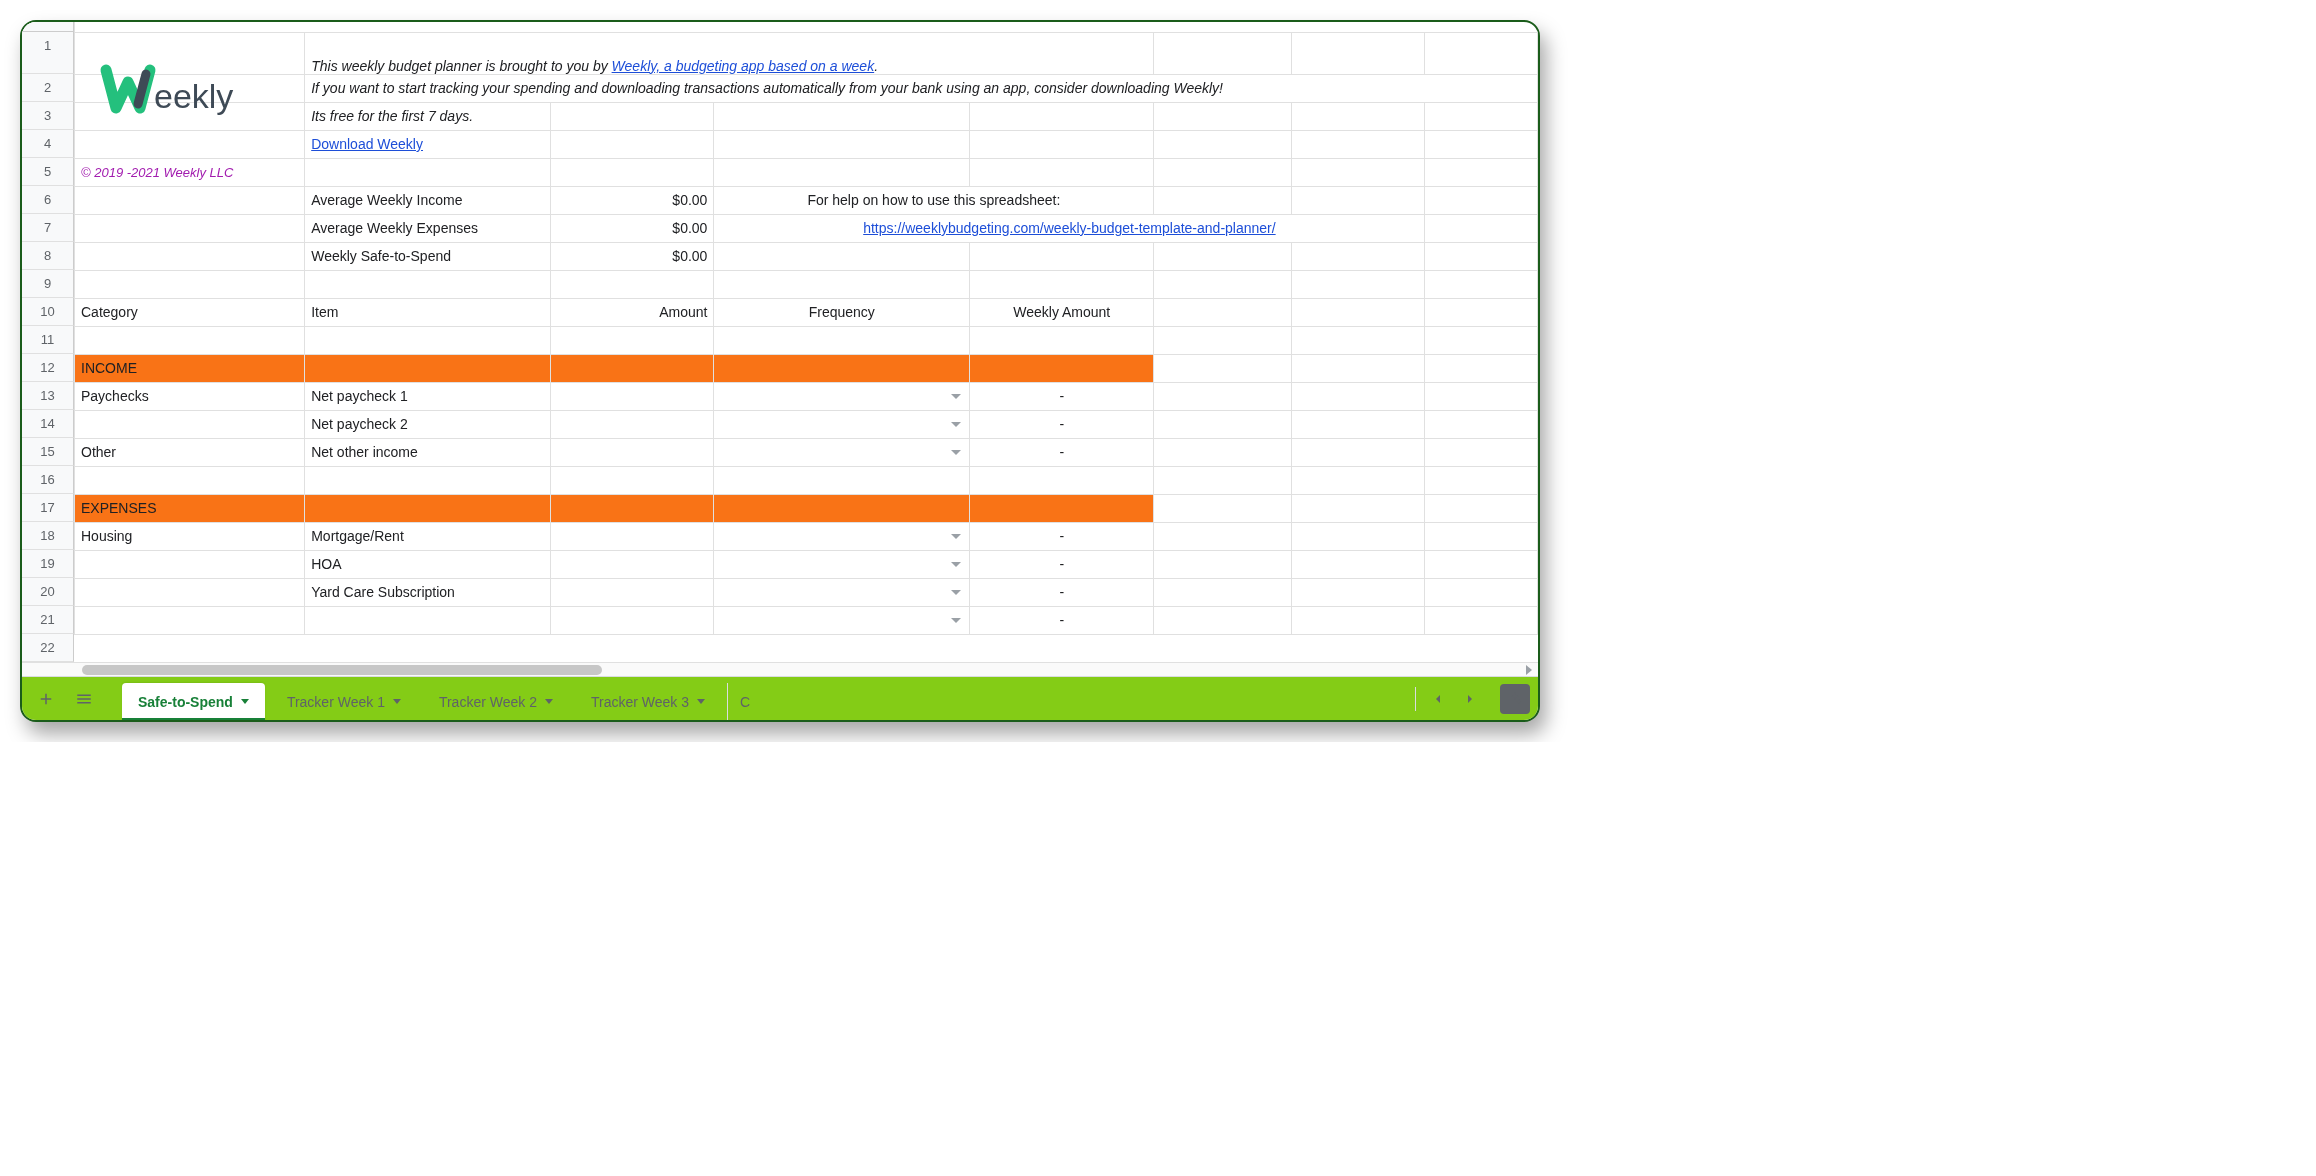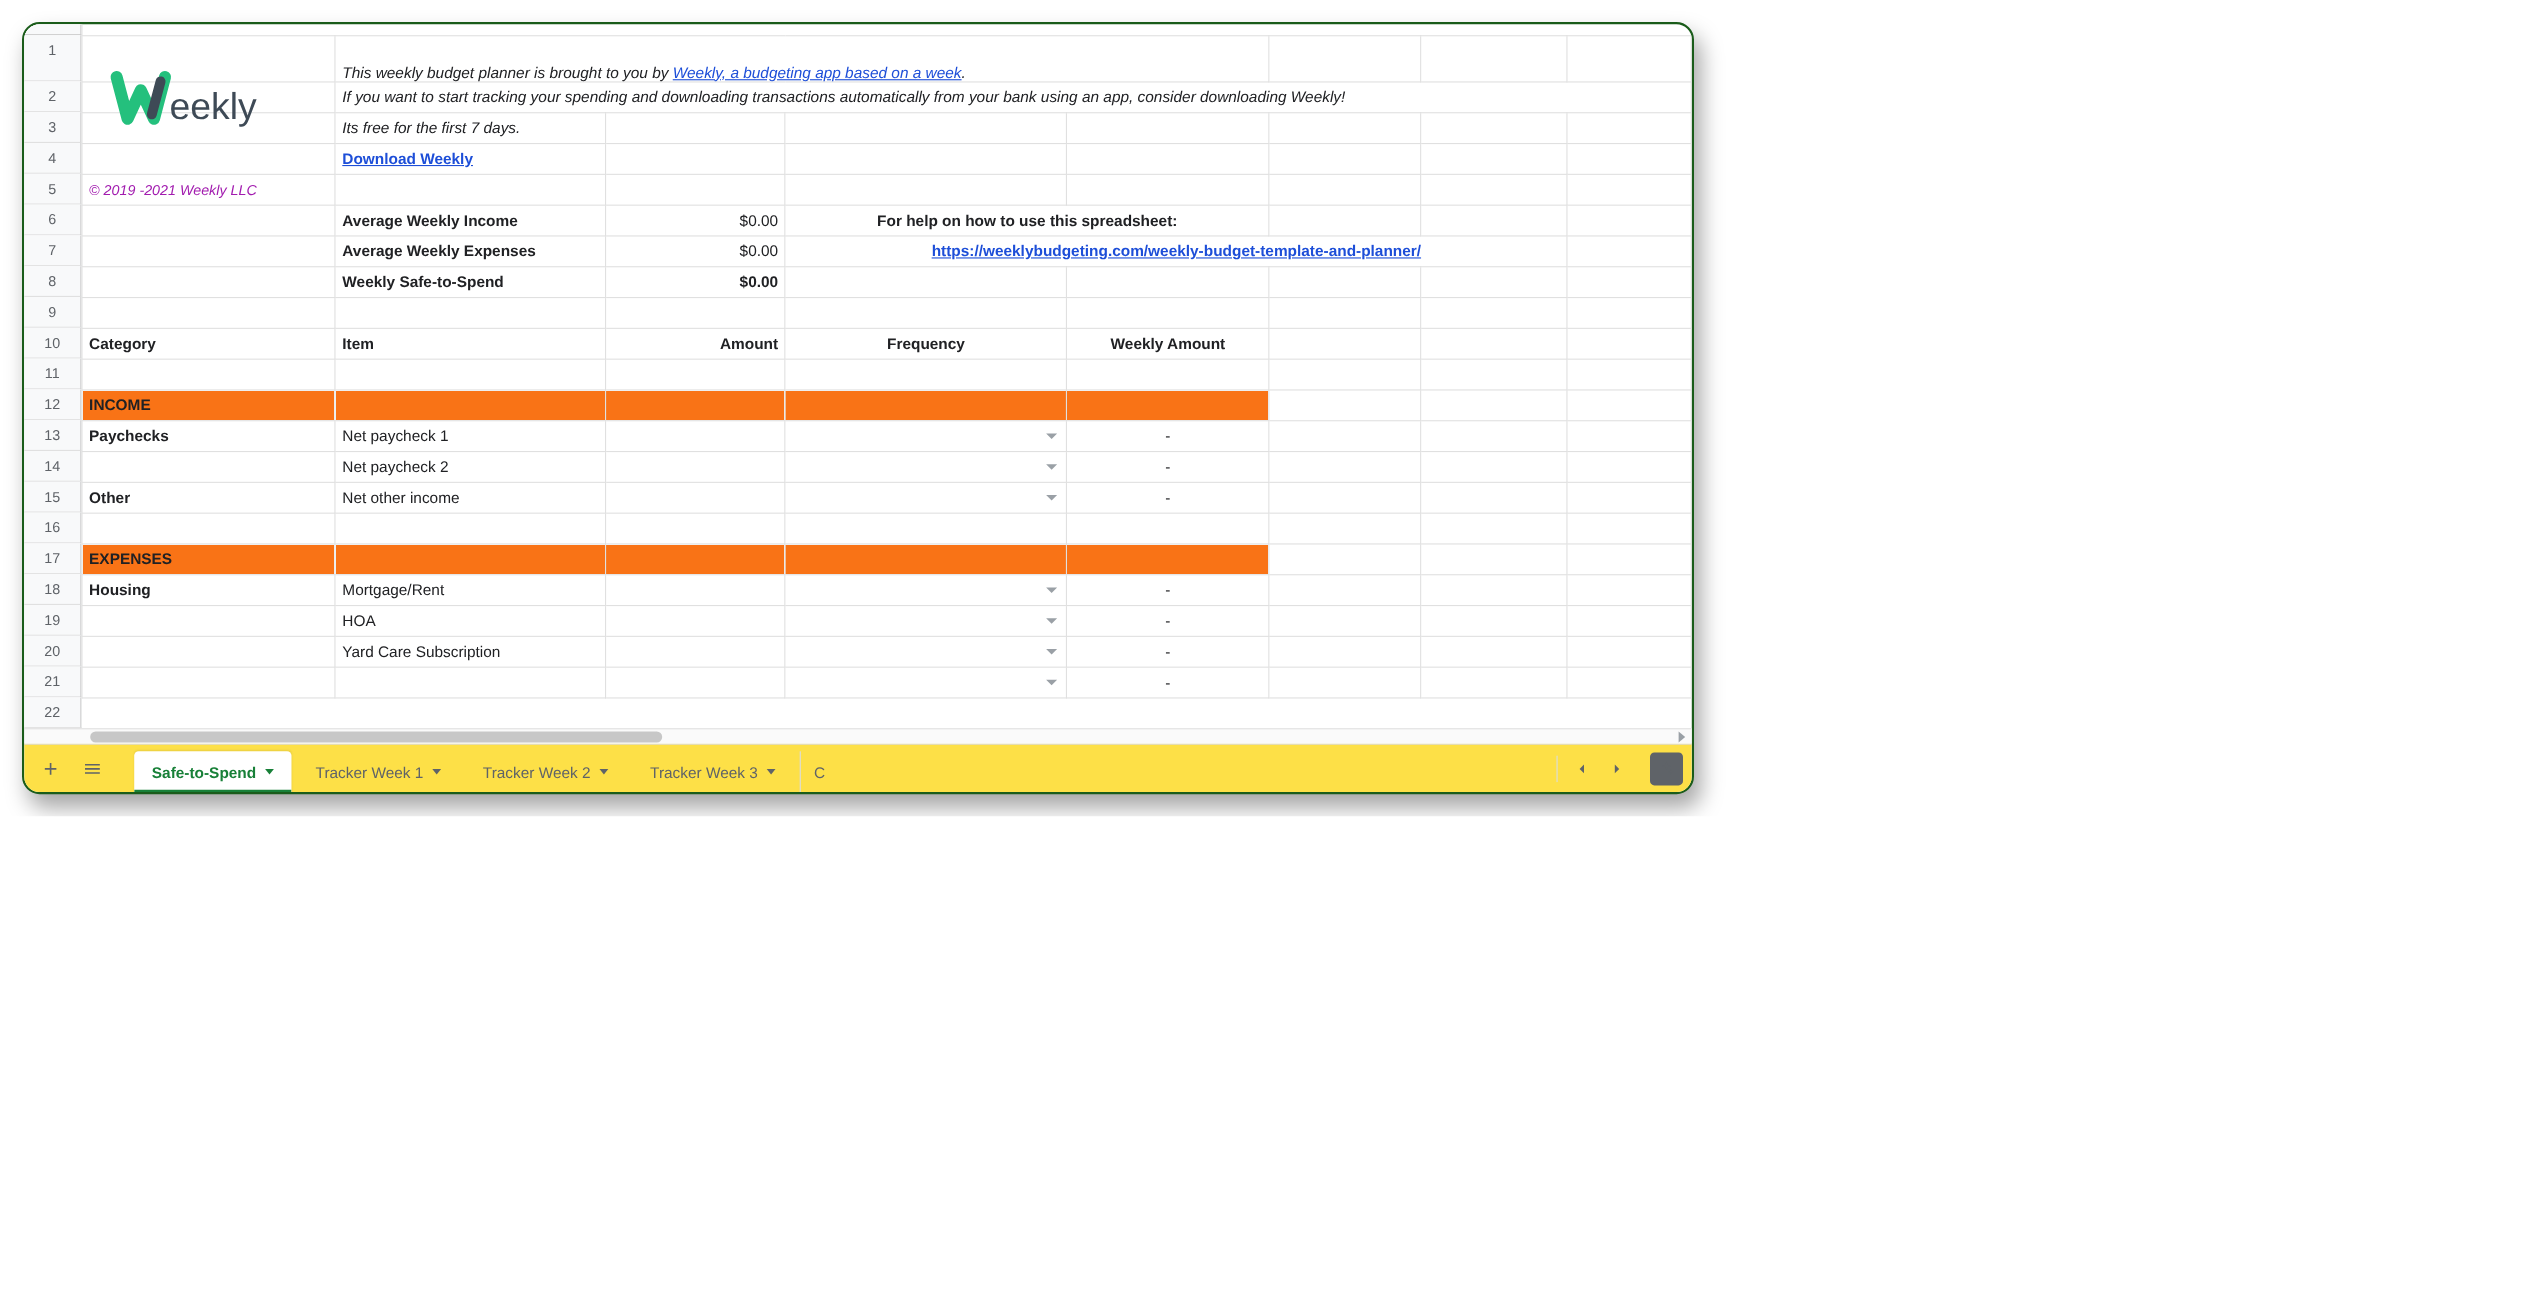--- a/index.html
+++ b/index.html
@@ -65,21 +65,21 @@
   td.top-edge { border-top: none; padding:0; }
   .colA { width: 225px; }
   .colB { width: 240px; }
   .colC { width: 160px; }
   .colD { width: 250px; }
   .colE { width: 180px; }
   .colF { width: 135px; }
   .colG { width: 130px; }
   .colH { width: 110px; }
   .italic { font-style: italic; }
-  .bold { font-weight: bold; }
+  .bold { font-weight: normal; }
   .right { text-align: right; margin-top: 20px; }
   .center { text-align: center; }
   .link { color: #1d4ed8; text-decoration: underline; cursor: pointer; }
   .gray { background: #f97316; }
   .overflow-visible { overflow: visible; white-space: nowrap; }
   .overflow-visible > span { position: relative; z-index: 2; background: transparent; }
   .logo {
     position: absolute;
     left: 22px;
     top: 38px;
@@ -125,21 +125,21 @@
     top: 2px;
     width: 0; height: 0;
     border-top: 5px solid transparent;
     border-bottom: 5px solid transparent;
     border-left: 6px solid #9aa0a6;
   }
   .tabbar {
     display: flex;
     align-items: center;
     height: 44px;
-    background: #fde047;
+    background: #84cc16;
     border-top: 1px solid #dadce0;
     padding: 0 8px;
     gap: 6px;
     font-size: 14px;
     color: #5f6368;
   }
   .tabbar .iconbtn {
     width: 32px;
     height: 32px;
     display: flex;

